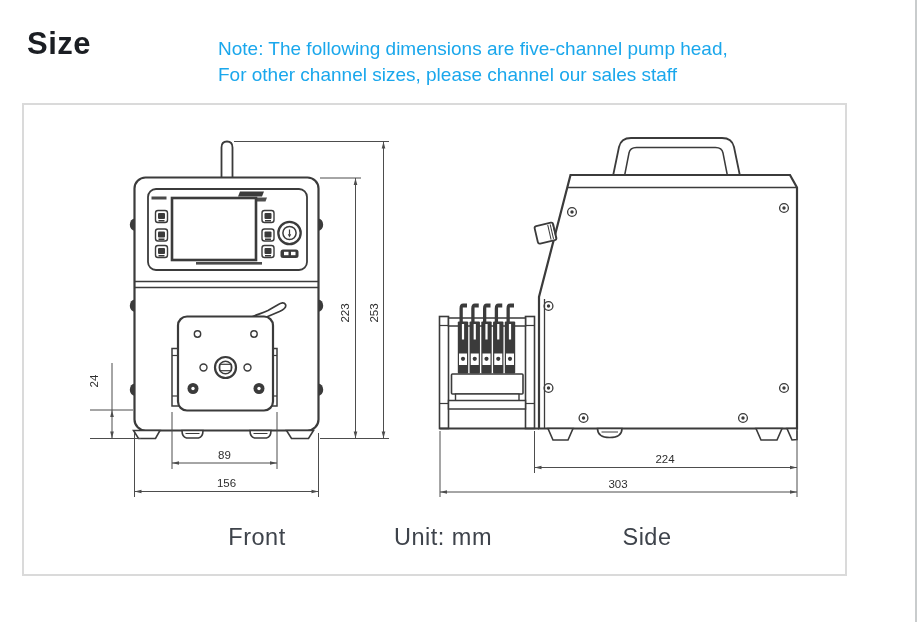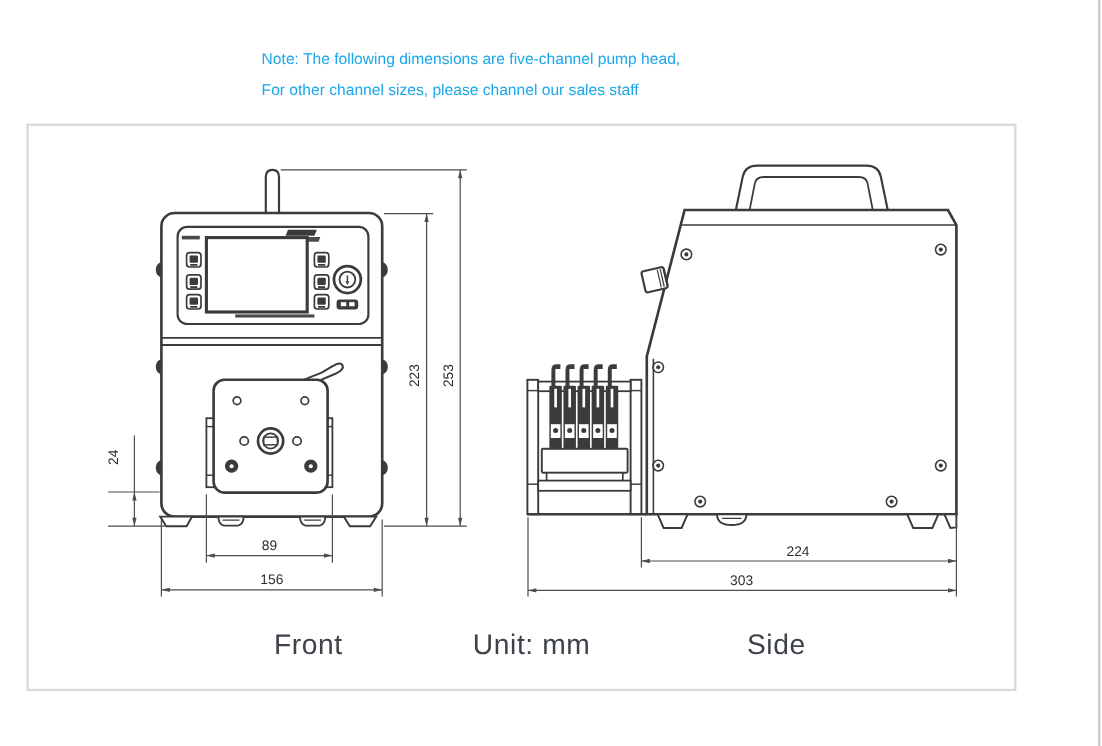--- a/index.html
+++ b/index.html
@@ -1,37 +1,38 @@
 <!DOCTYPE html>
 <html><head>
 <meta charset="utf-8">
 <style>
   html,body{margin:0;padding:0;background:#fff;}
   #stage{position:relative;width:918px;height:622px;background:#fff;overflow:hidden;
          font-family:"Liberation Sans",sans-serif;}
   #page-title{position:absolute;left:27px;top:26px;font-size:31px;font-weight:bold;
               color:#1b1e23;letter-spacing:0.5px;}
-  #note{position:absolute;left:218px;top:36px;font-size:13px;line-height:26px;
+  #note{position:absolute;left:218px;top:36px;font-size:19px;line-height:26px;
         color:#1aa7ec;font-weight:500;}
   #frame{position:absolute;left:22px;top:103px;width:825px;height:473px;
          border:2px solid #dadada;box-sizing:border-box;background:#fff;}
   #edge-right{position:absolute;right:1px;top:0;width:2px;height:622px;background:#c9cccd;}
   svg{position:absolute;left:0;top:0;}
   .ol{fill:#fff;stroke:#3b3b3b;}
   .ln{stroke:#3b3b3b;fill:none;}
   .dk{fill:#3b3b3b;stroke:none;}
   .dim{stroke:#4d4d4d;stroke-width:1;fill:none;}
   .arr{fill:#4d4d4d;stroke:none;}
   .dim-t{font:11.5px "Liberation Sans",sans-serif;fill:#2e2e2e;}
   .view-t{font:23.5px "Liberation Sans",sans-serif;fill:#3e434b;letter-spacing:.5px;}
 </style>
 </head>
 <body>
 
 <div id="stage">
+  <div id="page-title">Size</div>
   <div id="note">
     <div>Note: The following dimensions are five-channel pump head,</div>
     <div>For other channel sizes, please channel our sales staff</div>
   </div>
   <div id="frame"></div>
   <div id="edge-right"></div>
 
   <svg width="918" height="622" viewBox="0 0 918 622">
 
     <g>

